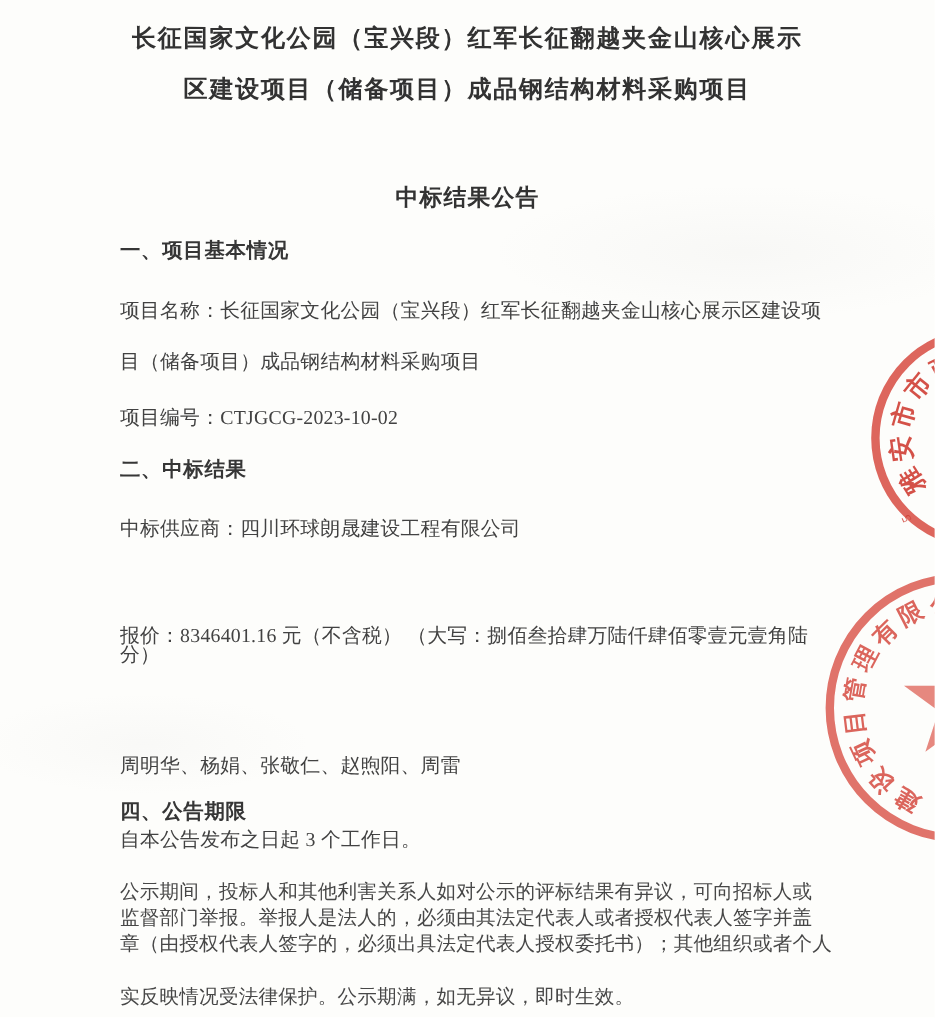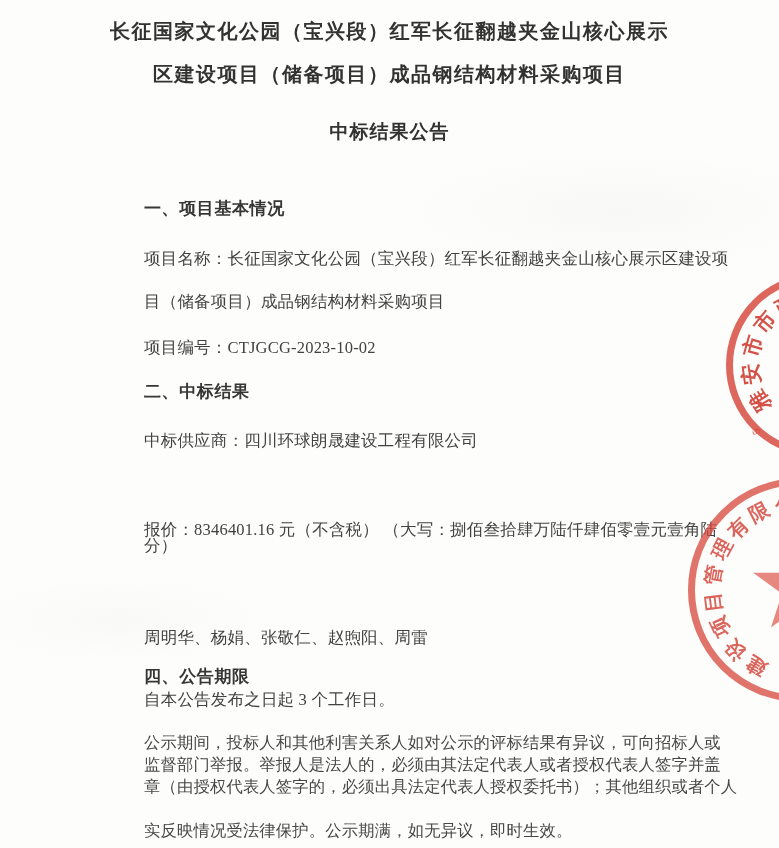--- a/index.html
+++ b/index.html
@@ -14,25 +14,25 @@
     font-family:"Liberation Serif","DejaVu Serif",serif;
     color:#3f3f3f;
     text-decoration:underline;
   }
   .t{
     position:absolute;left:0;width:100%;
     text-align:center;font-weight:bold;
     font-size:20px;letter-spacing:1.5px;color:#323232;
     white-space:nowrap;
   }
-  .t.sub{font-size:19px;letter-spacing:1px;}
+  .t.sub{font-size:19px;letter-spacing:1px;margin-top:33px;}
   .line{
     position:absolute;left:100px;width:600px;
     font-size:16.5px;line-height:22px;height:22px;
-    color:#424242;white-space:nowrap;letter-spacing:0.2px;margin-left:44px;
+    color:#424242;white-space:nowrap;letter-spacing:0.2px;
   }
   .line.hd{font-weight:bold;font-size:17px;color:#363636;letter-spacing:0.6px;}
   .line.nt{font-size:16.3px;color:#474747;}
   
   .seal{
     position:absolute;border-radius:50%;
     box-sizing:border-box;
     border:7px solid rgba(213,64,54,0.8);
   }
   .seal1{left:726px;top:273px;width:184px;height:184px;}

